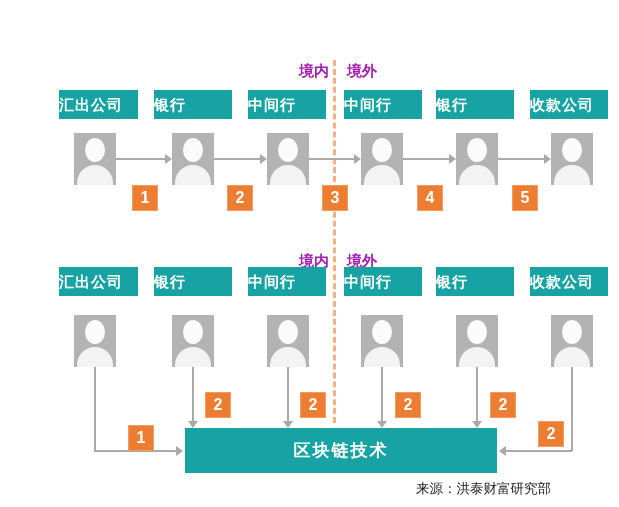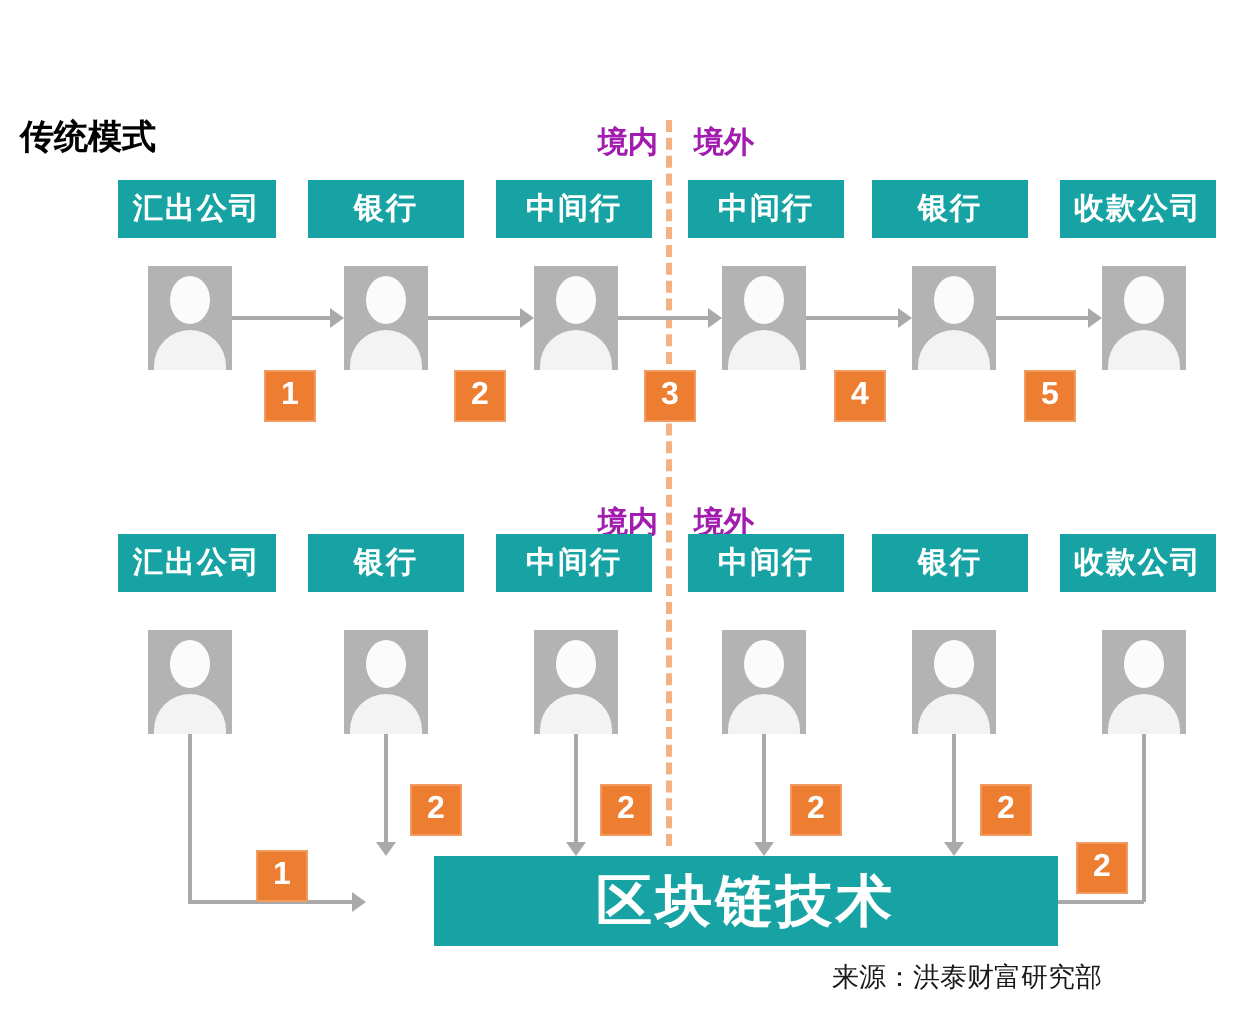--- a/index.html
+++ b/index.html
@@ -9,21 +9,21 @@
   .title { position:absolute; top:9px; left:0; width:100%; text-align:center;
            font-size:19px; font-weight:bold; color:#000; letter-spacing:0.5px; }
 
   .heading { position:absolute; font-size:17px; font-weight:bold; color:#000; }
 
   .region { position:absolute; font-size:15px; font-weight:bold; color:#a21caf; }
 
   .divider { position:absolute; width:0; border-left:3px dashed #F6B183; }
 
   .entity { position:absolute; height:29px; line-height:29px; background:#17A3A3;
-            color:#fff; font-size:15px; font-weight:bold; text-align:center;
+            color:#fff; font-size:15px; font-weight:bold; 
             letter-spacing:1px; }
 
   .person { position:absolute; width:42px; height:52px; background:#B3B3B3; overflow:hidden; }
   .person::before { content:""; position:absolute; top:5px; left:11px; width:20px; height:24px;
                     border-radius:50%; background:#FBFBFB; }
   .person::after  { content:""; position:absolute; bottom:-12px; left:3px; width:36px; height:32px;
                     border-radius:18px 18px 0 0; background:#F3F3F3; }
 
   .step { position:absolute; width:26px; height:26px; box-sizing:border-box;
           background:#ED7D31; border:1px solid #F19B61; color:#fff;
@@ -32,34 +32,33 @@
   .hline { position:absolute; height:2px; background:#A9A9A9; }
   .hline.right::after { content:""; position:absolute; right:-7px; top:-4px; width:0; height:0;
           border-left:7px solid #A9A9A9; border-top:5px solid transparent; border-bottom:5px solid transparent; }
   .hline.left::before { content:""; position:absolute; left:-7px; top:-4px; width:0; height:0;
           border-right:7px solid #A9A9A9; border-top:5px solid transparent; border-bottom:5px solid transparent; }
 
   .vline { position:absolute; width:2px; background:#A9A9A9; }
   .vline.down::after { content:""; position:absolute; bottom:-7px; left:-4px; width:0; height:0;
           border-top:7px solid #A9A9A9; border-left:5px solid transparent; border-right:5px solid transparent; }
 
-  .hub { position:absolute; background:#17A3A3; color:#fff; font-size:28px; font-weight:bold;
-         text-align:center; letter-spacing:2px;margin-left:32px; }
+  .hub { position:absolute; background:#17A3A3; color:#fff; font-size:17px; font-weight:bold;
+         text-align:center; letter-spacing:2px; }
 
   .source { position:absolute; font-size:13.5px; color:#1a1a1a; }
 </style>
 </head>
 <body>
 
 <div class="canvas">
 
 
   <div class="divider" style="left:333px; top:60px; height:363px;"></div>
 
-  <div class="heading" style="left:10px; top:57px;">传统模式</div>
 
   <div class="region" style="left:299px; top:62px;">境内</div>
   <div class="region" style="left:347px; top:62px;">境外</div>
 
   <div class="entity" style="left:59px;  top:90px; width:79px;">汇出公司</div>
   <div class="entity" style="left:154px; top:90px; width:78px;">银行</div>
   <div class="entity" style="left:248px; top:90px; width:78px;">中间行</div>
   <div class="entity" style="left:344px; top:90px; width:78px;">中间行</div>
   <div class="entity" style="left:436px; top:90px; width:78px;">银行</div>
   <div class="entity" style="left:530px; top:90px; width:78px;">收款公司</div>

